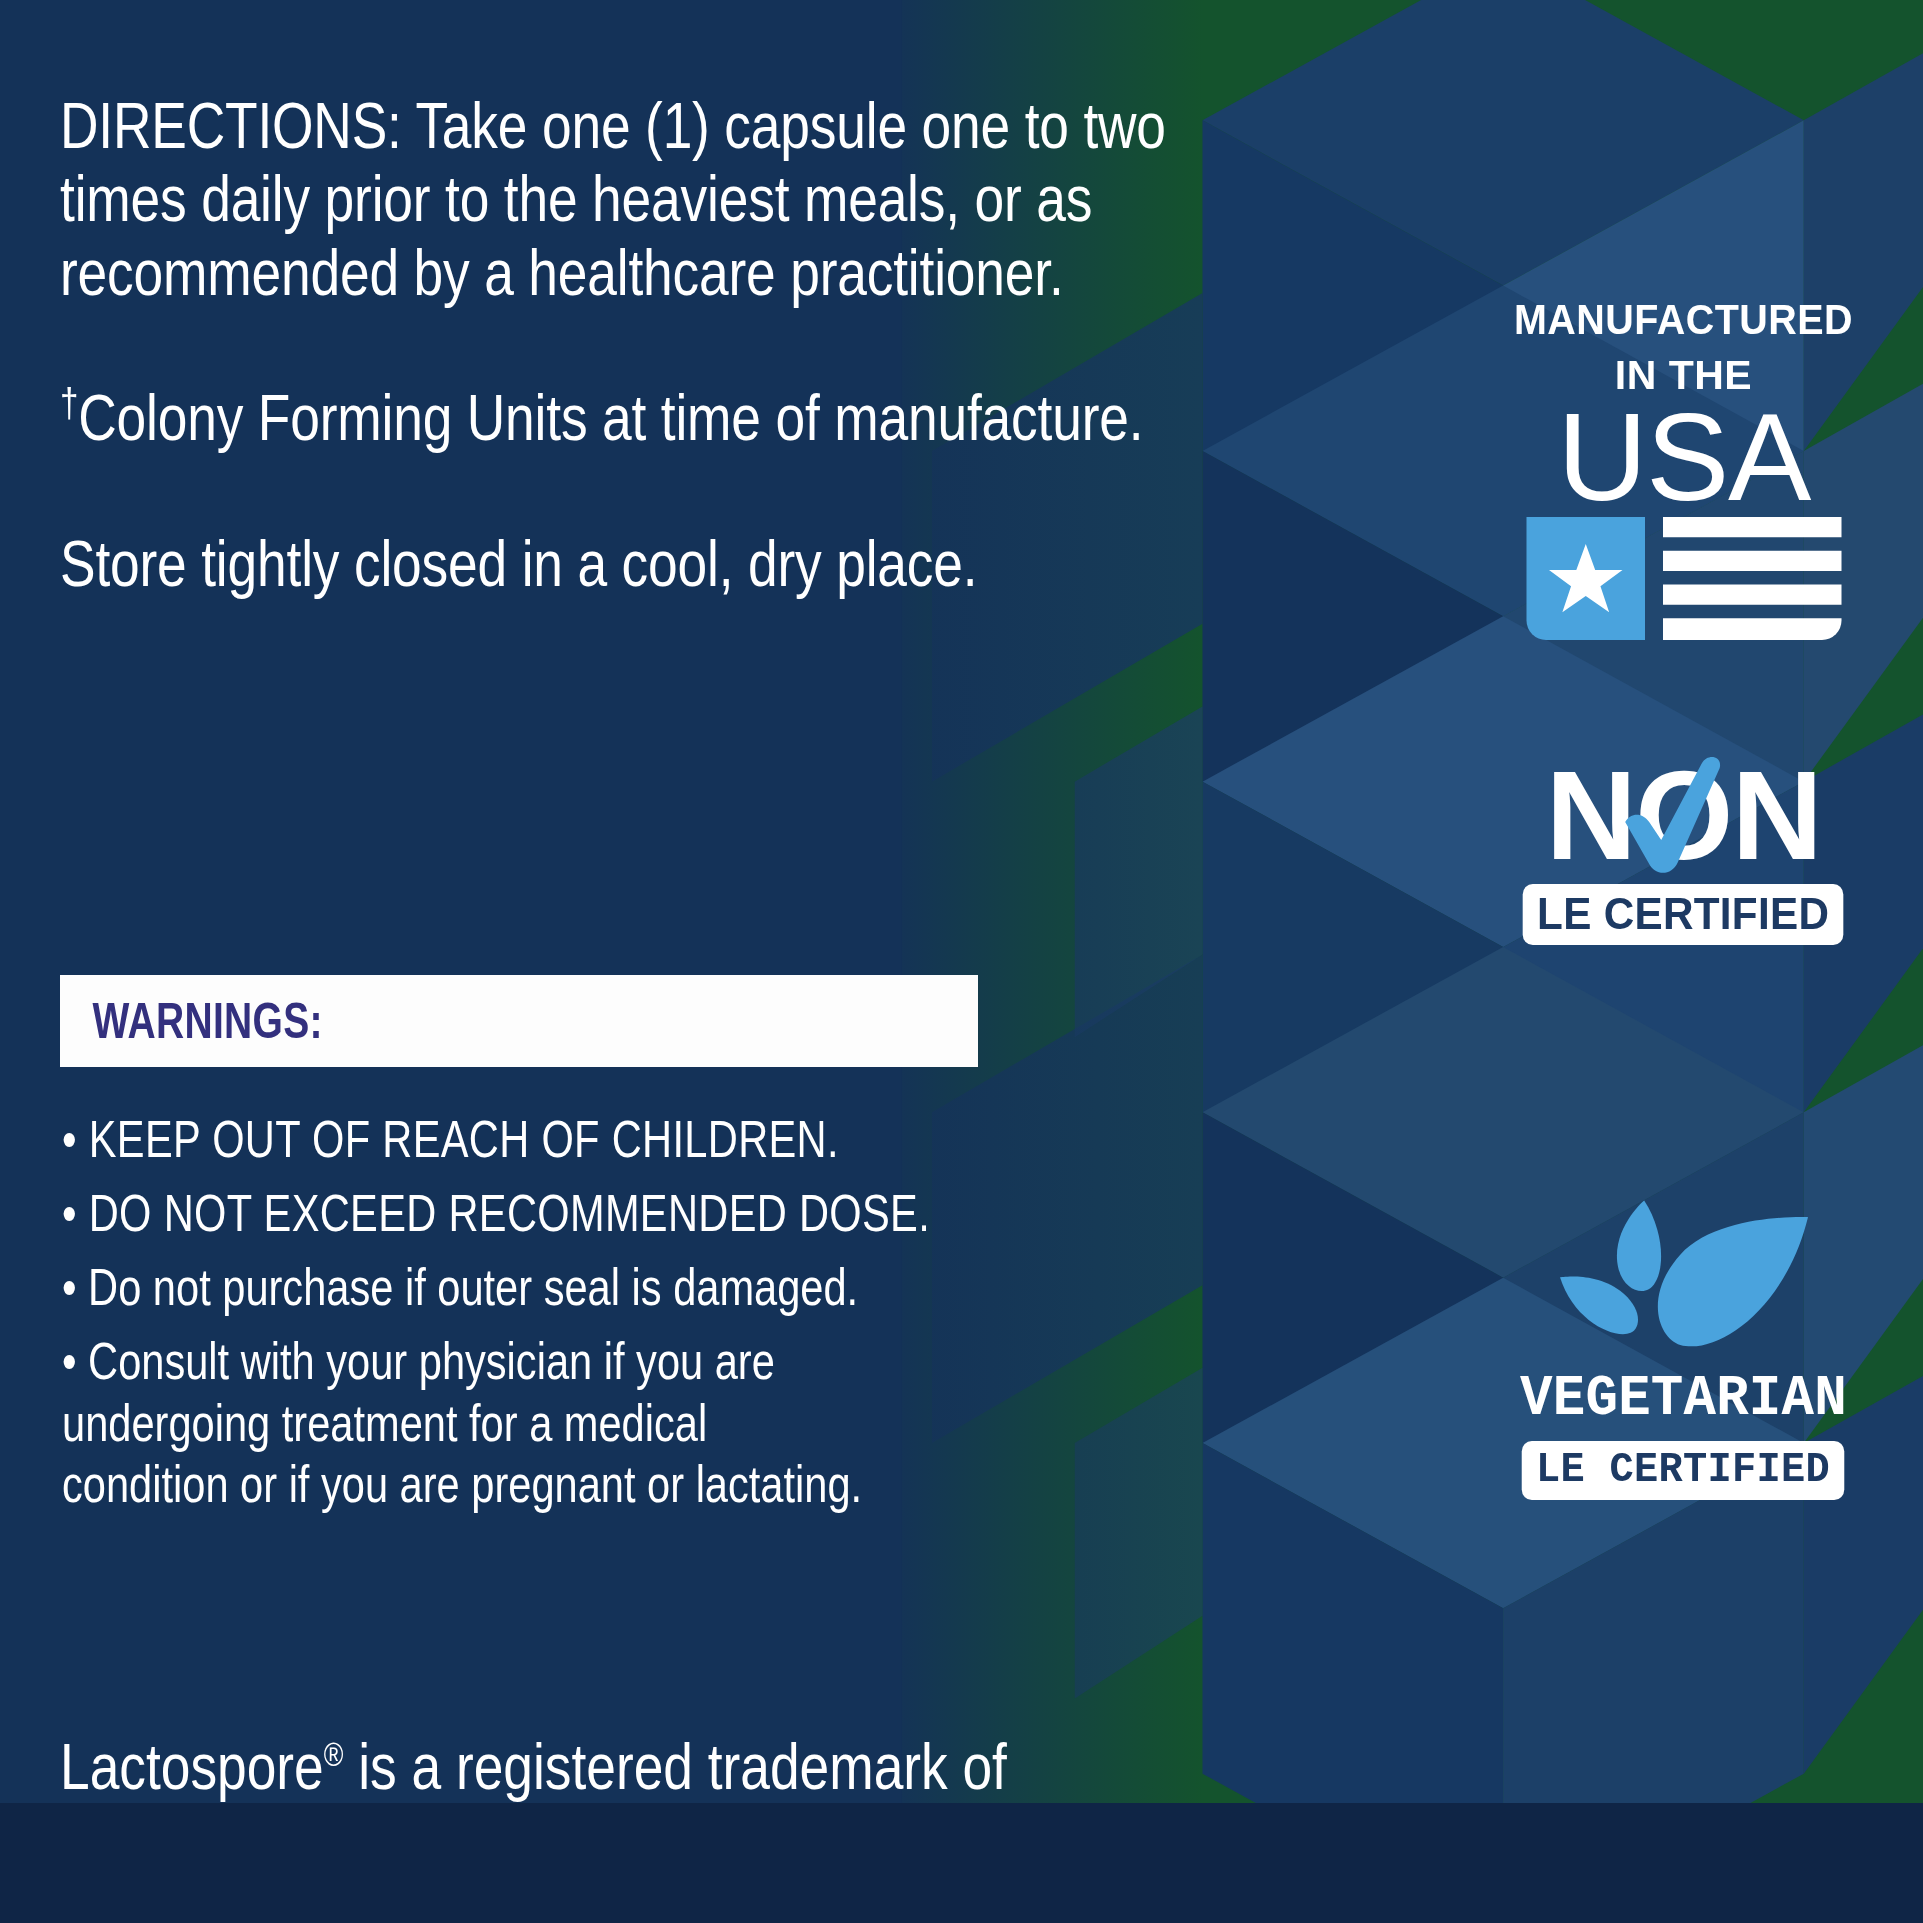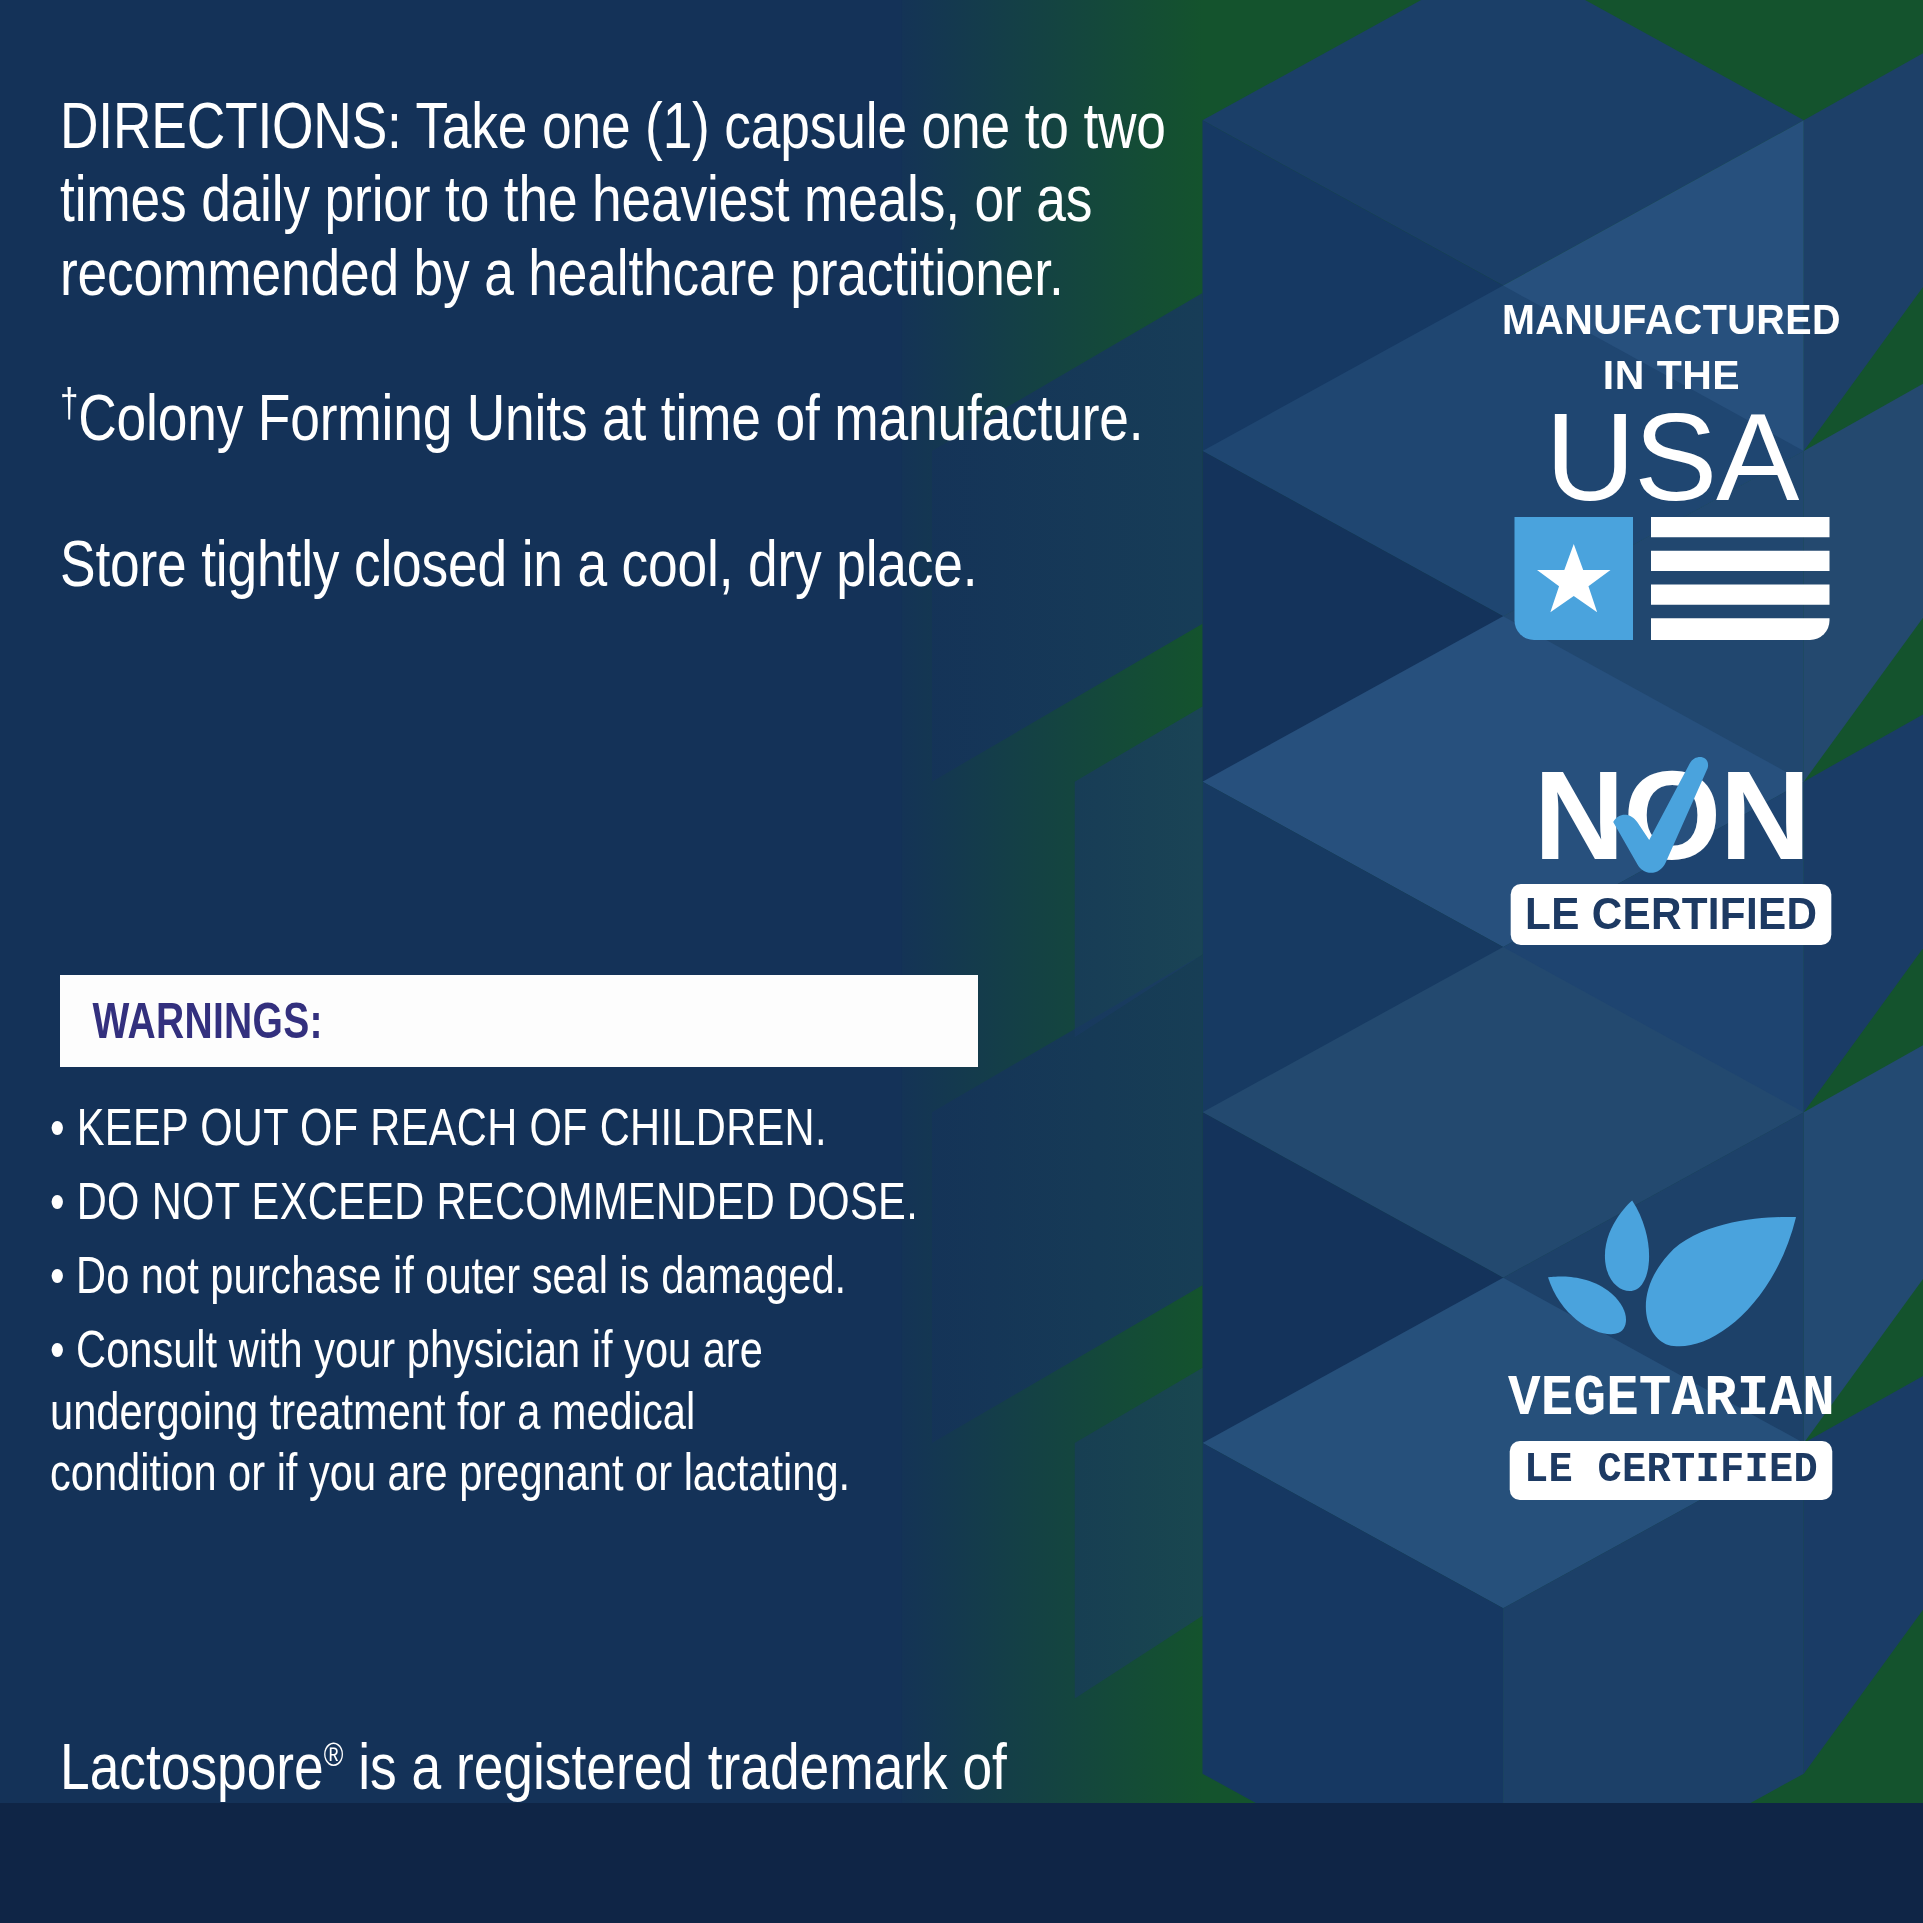--- a/index.html
+++ b/index.html
@@ -83,21 +83,21 @@
     font-stretch: condensed;
   }
 
   
   .warnings-list {
     position: absolute;
     left: 50px;
     top: 1097px;
     width: 1142px;
     list-style: none;
-    margin: 0;
+    margin: 12px;
     padding: 0;
     z-index: 3;
   }
 
   .warning-item {
     color: #ffffff;
     font-size: 52px;
     line-height: 1.19;
     font-weight: 400;
     margin: 0 0 12px 0;
@@ -130,21 +130,21 @@
     right: 72px;
     top: 0;
     width: 361px;
     height: 100%;
     z-index: 4;
   }
 
   .badge {
     position: absolute;
     width: 361px;
-    left: 0;
+    left: 12px;
     text-align: center;
     color: #ffffff;
   }
 
   .badge-usa      { top: 299px; }
   .badge-nongmo   { top: 759px; }
   .badge-veg      { top: 1196px; font-family: Liberation Mono, monospace; }
 
   .usa-line1 {
     font-size: 42px;

